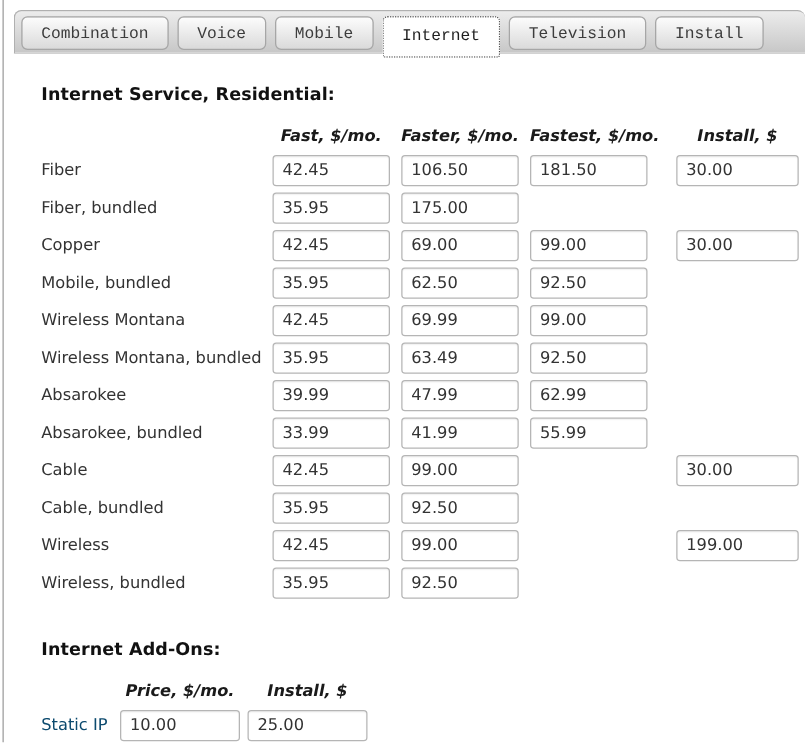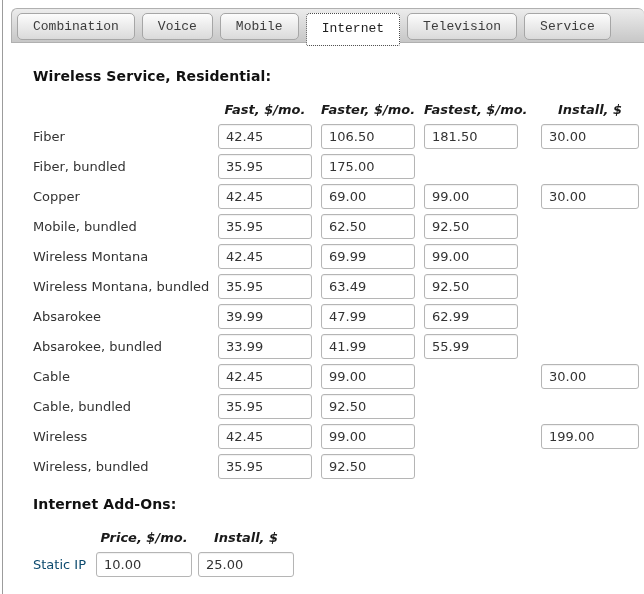--- a/index.html
+++ b/index.html
@@ -35,21 +35,21 @@
     border:1px dotted #4a4a4a; border-radius:4px 4px 2px 2px;
     color:#1f1f1f;
     position:relative; z-index:2;
   }
   
   .content { position:absolute; top:44px; left:0; right:0; padding-left:30px; }
   h2.section-title {
     font-size:14px; font-weight:bold; color:#111; letter-spacing:.1px;
   }
   .res-title { margin-top:24px; }
-  .addons-title { margin-top:15px; }
+  .addons-title { margin-top:31px; }
   .row { display:flex; align-items:center; height:30px; }
   .header-row { height:18px; margin-top:16px; margin-bottom:3px;font-style:italic; }
   .cell { width:103px; }
   .cell.label-cell { width:185px; color:#333; }
   .cell.install-cell { width:98px; margin-left:14px; }
   .col-h {
     display:inline-block; width:94px; text-align:center;
     font-weight:bold; color:#1a1a1a; white-space:nowrap; font-size:13px;
   }
   .install-cell .col-h { width:98px; }
@@ -70,26 +70,26 @@
 <body>
 
 <div class="page">
 
   <div class="tabs-bar">
     <div class="tab">Combination</div>
     <div class="tab">Voice</div>
     <div class="tab">Mobile</div>
     <div class="tab active">Internet</div>
     <div class="tab">Television</div>
-    <div class="tab">Service</div>
+    <div class="tab">Install</div>
   </div>
 
   <div class="content">
 
-    <h2 class="section-title res-title">Wireless Service, Residential:</h2>
+    <h2 class="section-title res-title">Internet Service, Residential:</h2>
 
     <div class="row header-row">
       <div class="cell label-cell"></div>
       <div class="cell"><span class="col-h">Fast, $/mo.</span></div>
       <div class="cell"><span class="col-h">Faster, $/mo.</span></div>
       <div class="cell"><span class="col-h">Fastest, $/mo.</span></div>
       <div class="cell install-cell"><span class="col-h">Install, $</span></div>
     </div>
 
     <div class="row">

